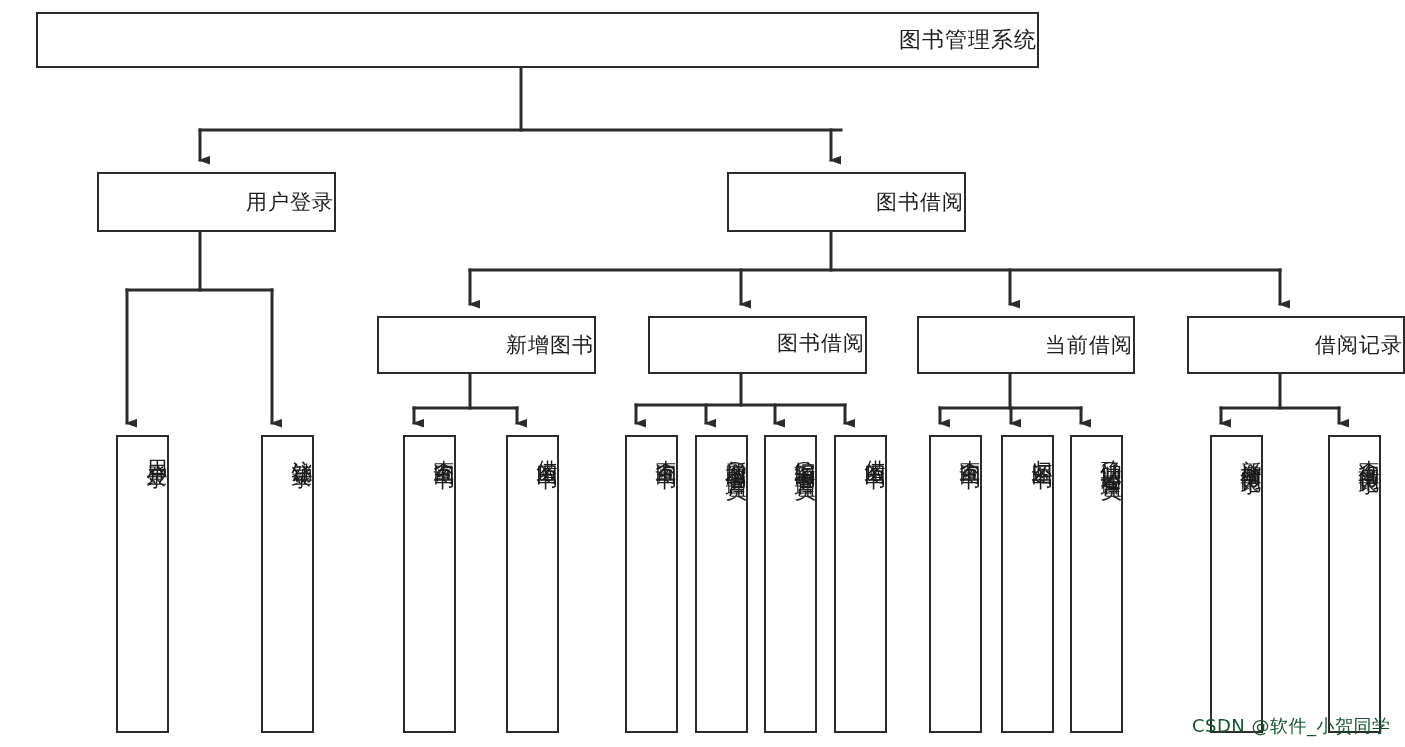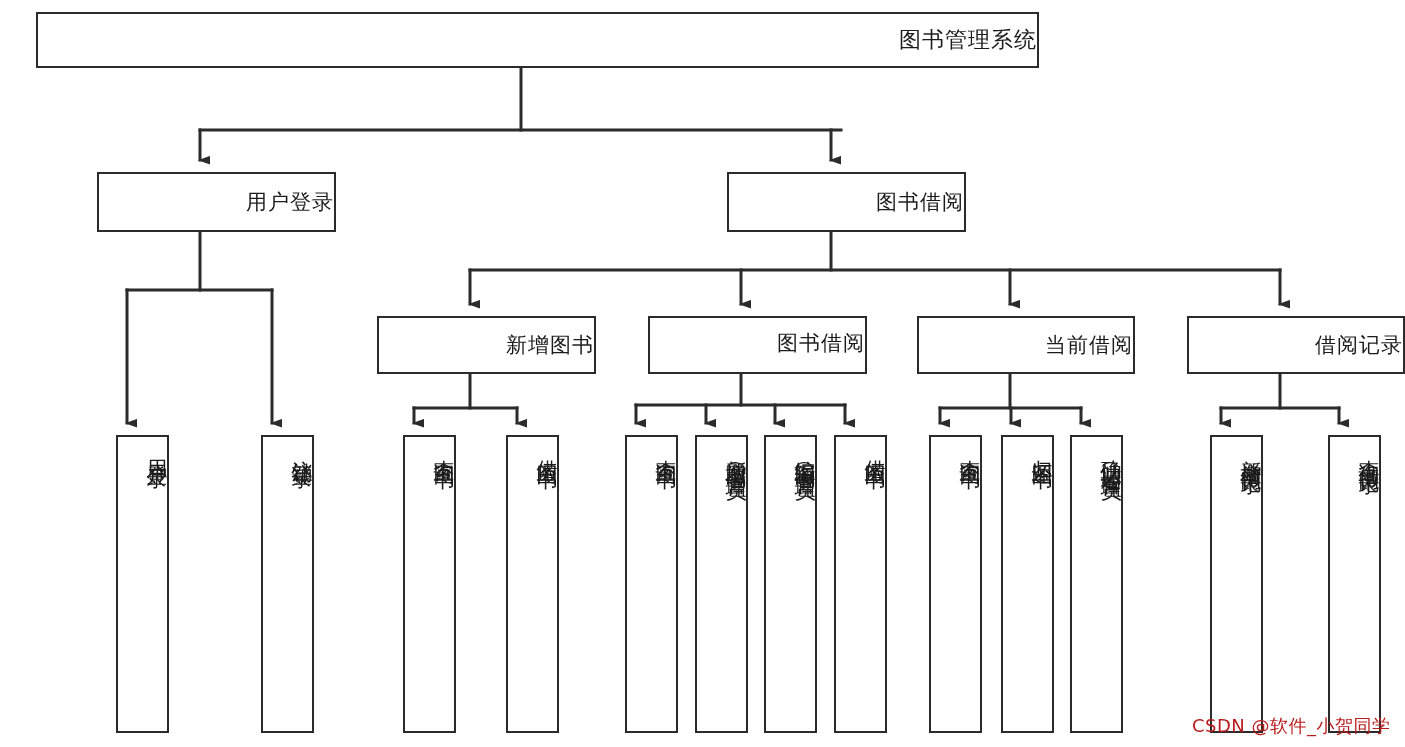--- a/index.html
+++ b/index.html
@@ -54,21 +54,21 @@
     writing-mode: vertical-rl;
     text-orientation: upright;
     font-size: 21px;
     letter-spacing: 3px;
     line-height: 1;
   }
   .node.root .lbl { font-size: 22px; }
   .watermark {
     position: absolute;
     font-size: 18px;
-    color: #b91c1c;
+    color: #14532d;
     white-space: nowrap;
     letter-spacing: 0.5px;
   }
 </style>
 </head>
 <body>
 
 <div id="canvas">
 
   <svg class="wires" viewBox="0 0 1405 747" xmlns="http://www.w3.org/2000/svg">

